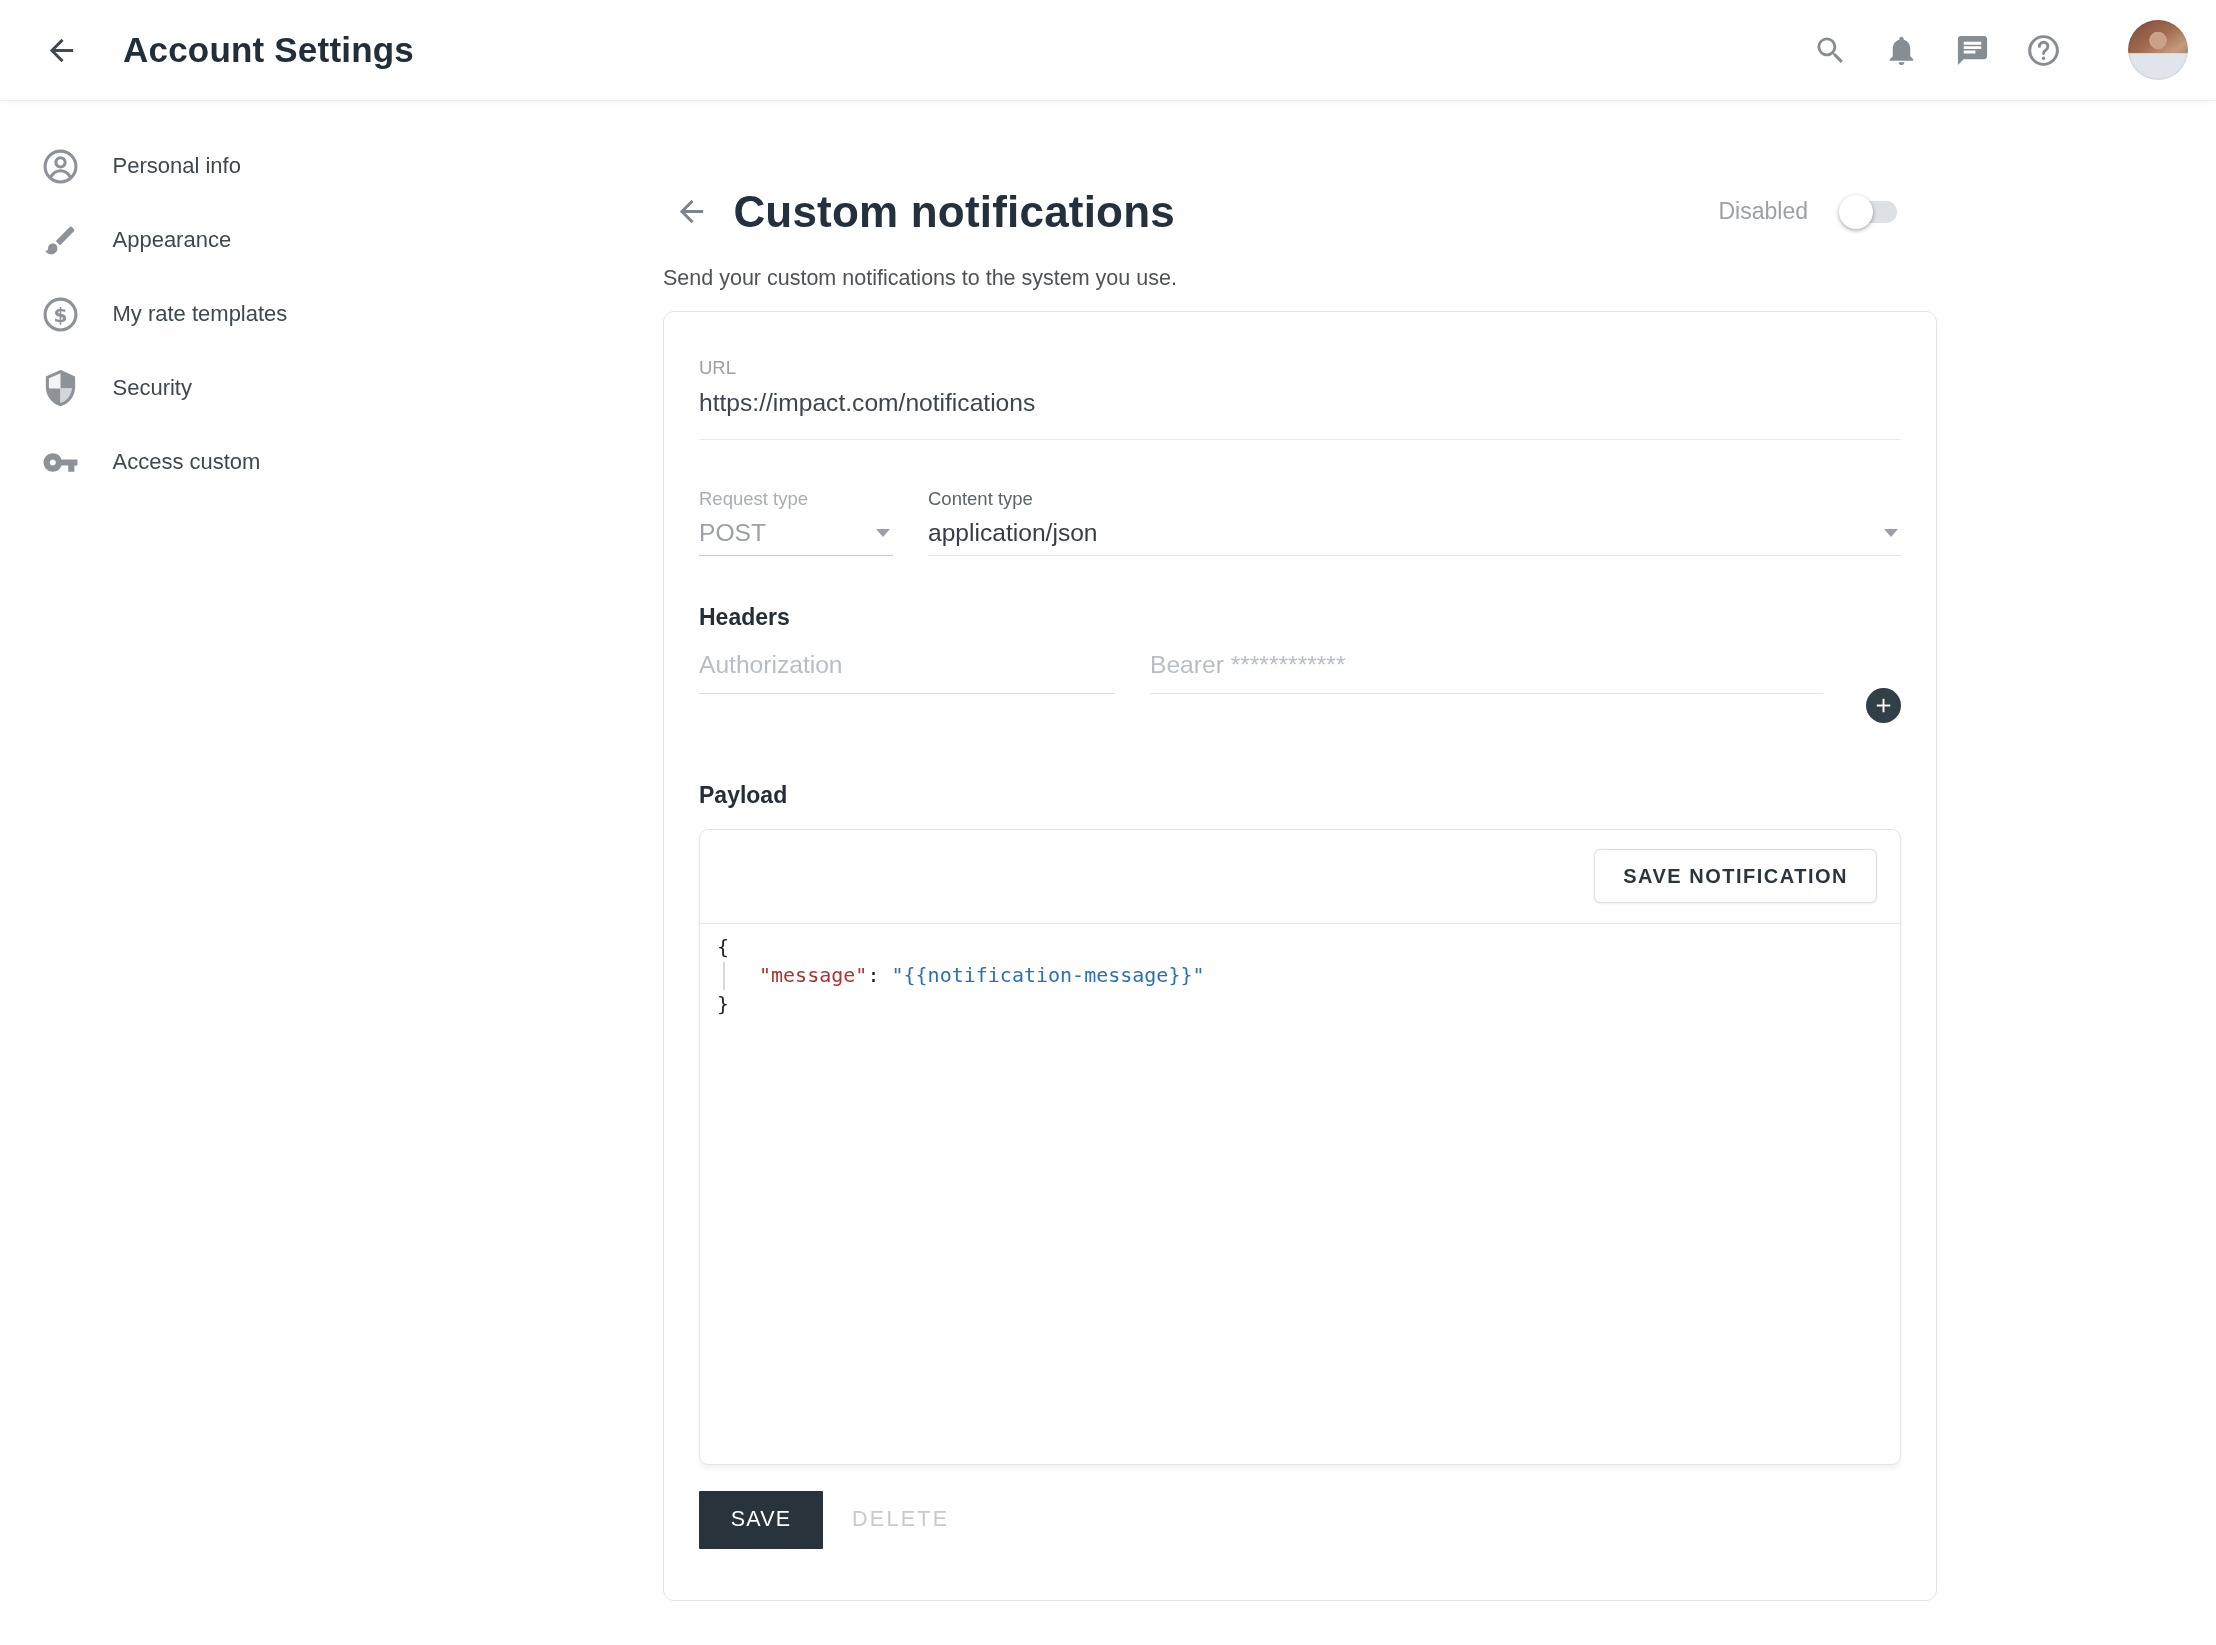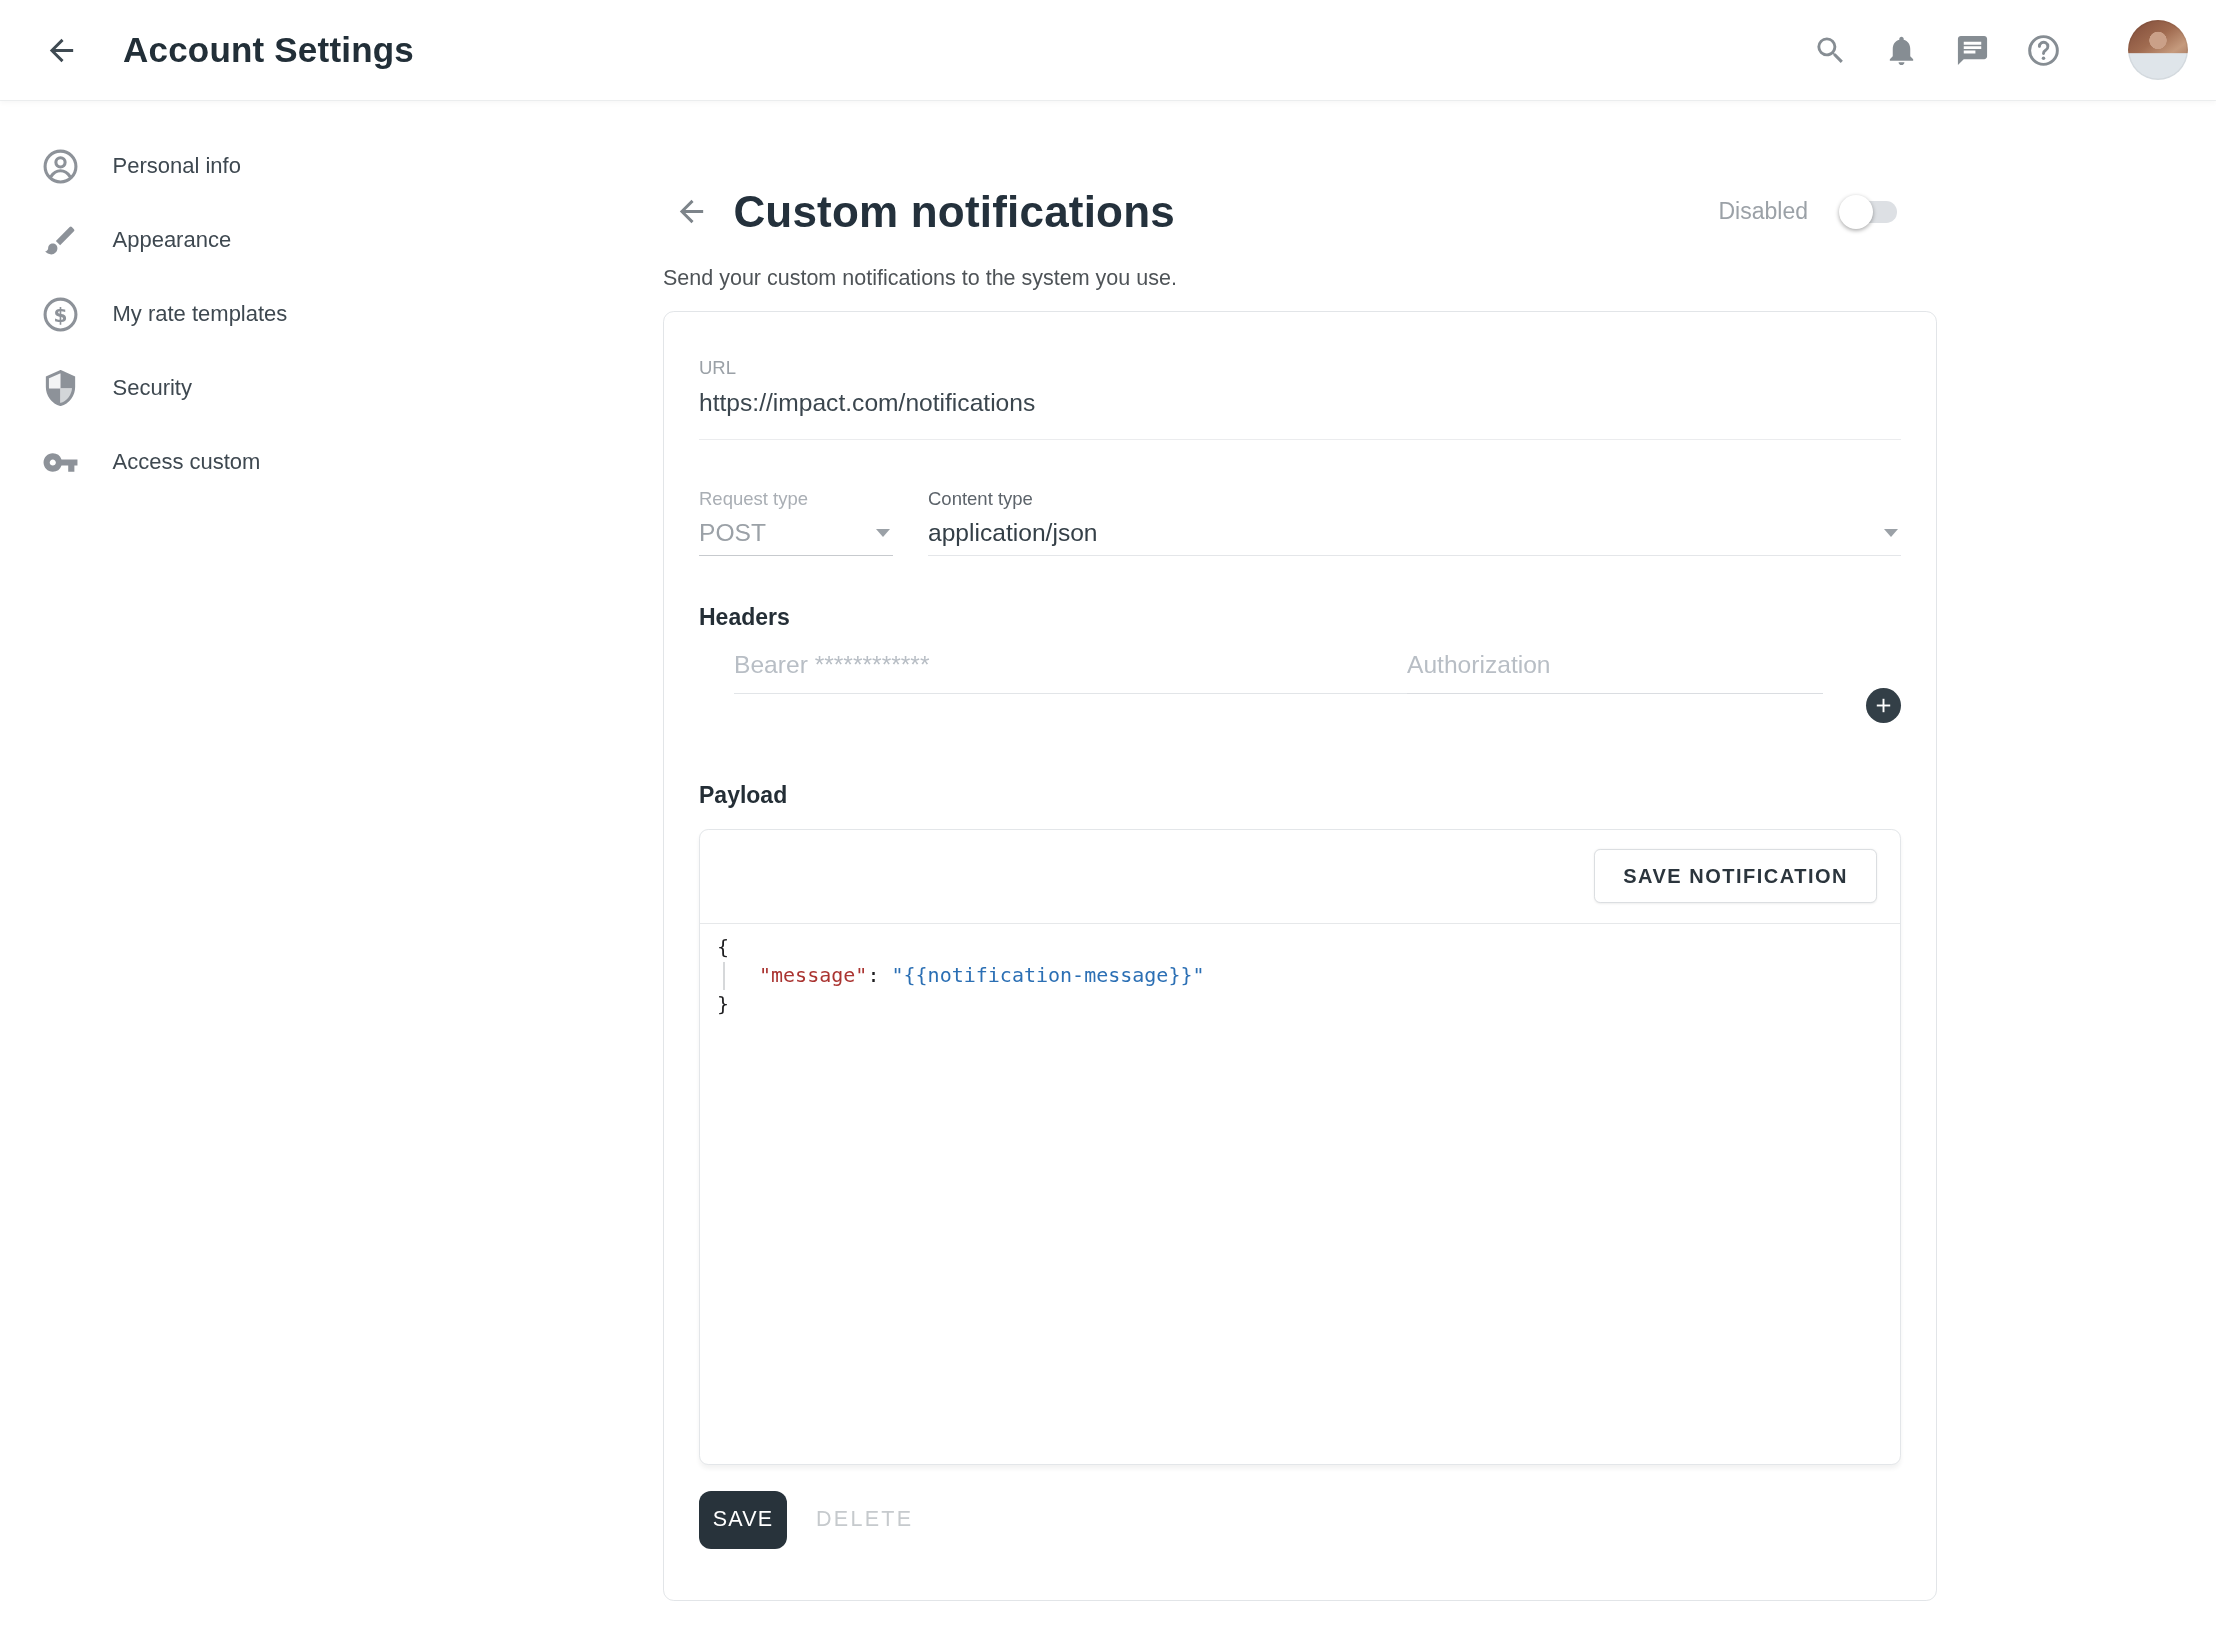--- a/index.html
+++ b/index.html
@@ -101,21 +101,21 @@
               font-size:20px; font-weight:600; letter-spacing:1.5px; color:#2b353d; cursor:pointer;
               box-shadow:0 0.8px 2.3px rgba(0,0,0,.07); font-family:"Liberation Sans", sans-serif; }
   .code-area { position:relative; flex:1; padding:9.2px 0 0 17px; cursor:text;
                font-family:"DejaVu Sans Mono", monospace; font-size:20px; line-height:28.5px; color:#1d1d1f; }
   .code-line.indented { padding-left:42px; }
   .code-key { color:#aa3431; }
   .code-str { color:#2b6fb4; }
   .indent-guide { position:absolute; left:23px; top:38px; width:1.5px; height:28px; background:#d6d8da; }
 
   .actions-row { margin-top:26px; display:flex; align-items:center; gap:29px; }
-  .save-btn { width:88px; height:58px; background:#28333b; color:#fff; border:none; border-radius:12px;
+  .save-btn { width:124px; height:58px; background:#28333b; color:#fff; border:none; border-radius:1px;
               font-size:21.5px; font-weight:500; letter-spacing:1.2px; cursor:pointer;
               font-family:"Liberation Sans", sans-serif; }
   .delete-btn { background:none; border:none; font-size:21.5px; font-weight:500; letter-spacing:2.3px;
                 color:#c6cacd; cursor:pointer; font-family:"Liberation Sans", sans-serif; }
 </style>
 </head>
 <body>
 
 <header class="appbar">
   <div class="icon-btn back">
@@ -250,25 +250,25 @@
           <div class="f-label">Content type</div>
           <div class="sel-valrow">
             <span class="sel-val">application/json</span>
             <span class="caret"></span>
           </div>
         </div>
       </div>
 
       <h2 class="section-title headers-title">Headers</h2>
       <div class="headers-row">
+        <div class="hfield name">
+          <input type="text" placeholder="Authorization" style="">
+        </div>
         <div class="hfield value">
           <input type="text" placeholder="Bearer ************" style="">
-        </div>
-        <div class="hfield name">
-          <input type="text" placeholder="Authorization" style="">
         </div>
         <div class="add-btn">
           <svg viewBox="0 0 24 24">
               <path d="M11 5h2v14h-2z" fill="#fff"></path>
               <path d="M5 11h14v2H5z" fill="#fff"></path>
             </svg>
         </div>
       </div>
 
       <h2 class="section-title payload-title">Payload</h2>

